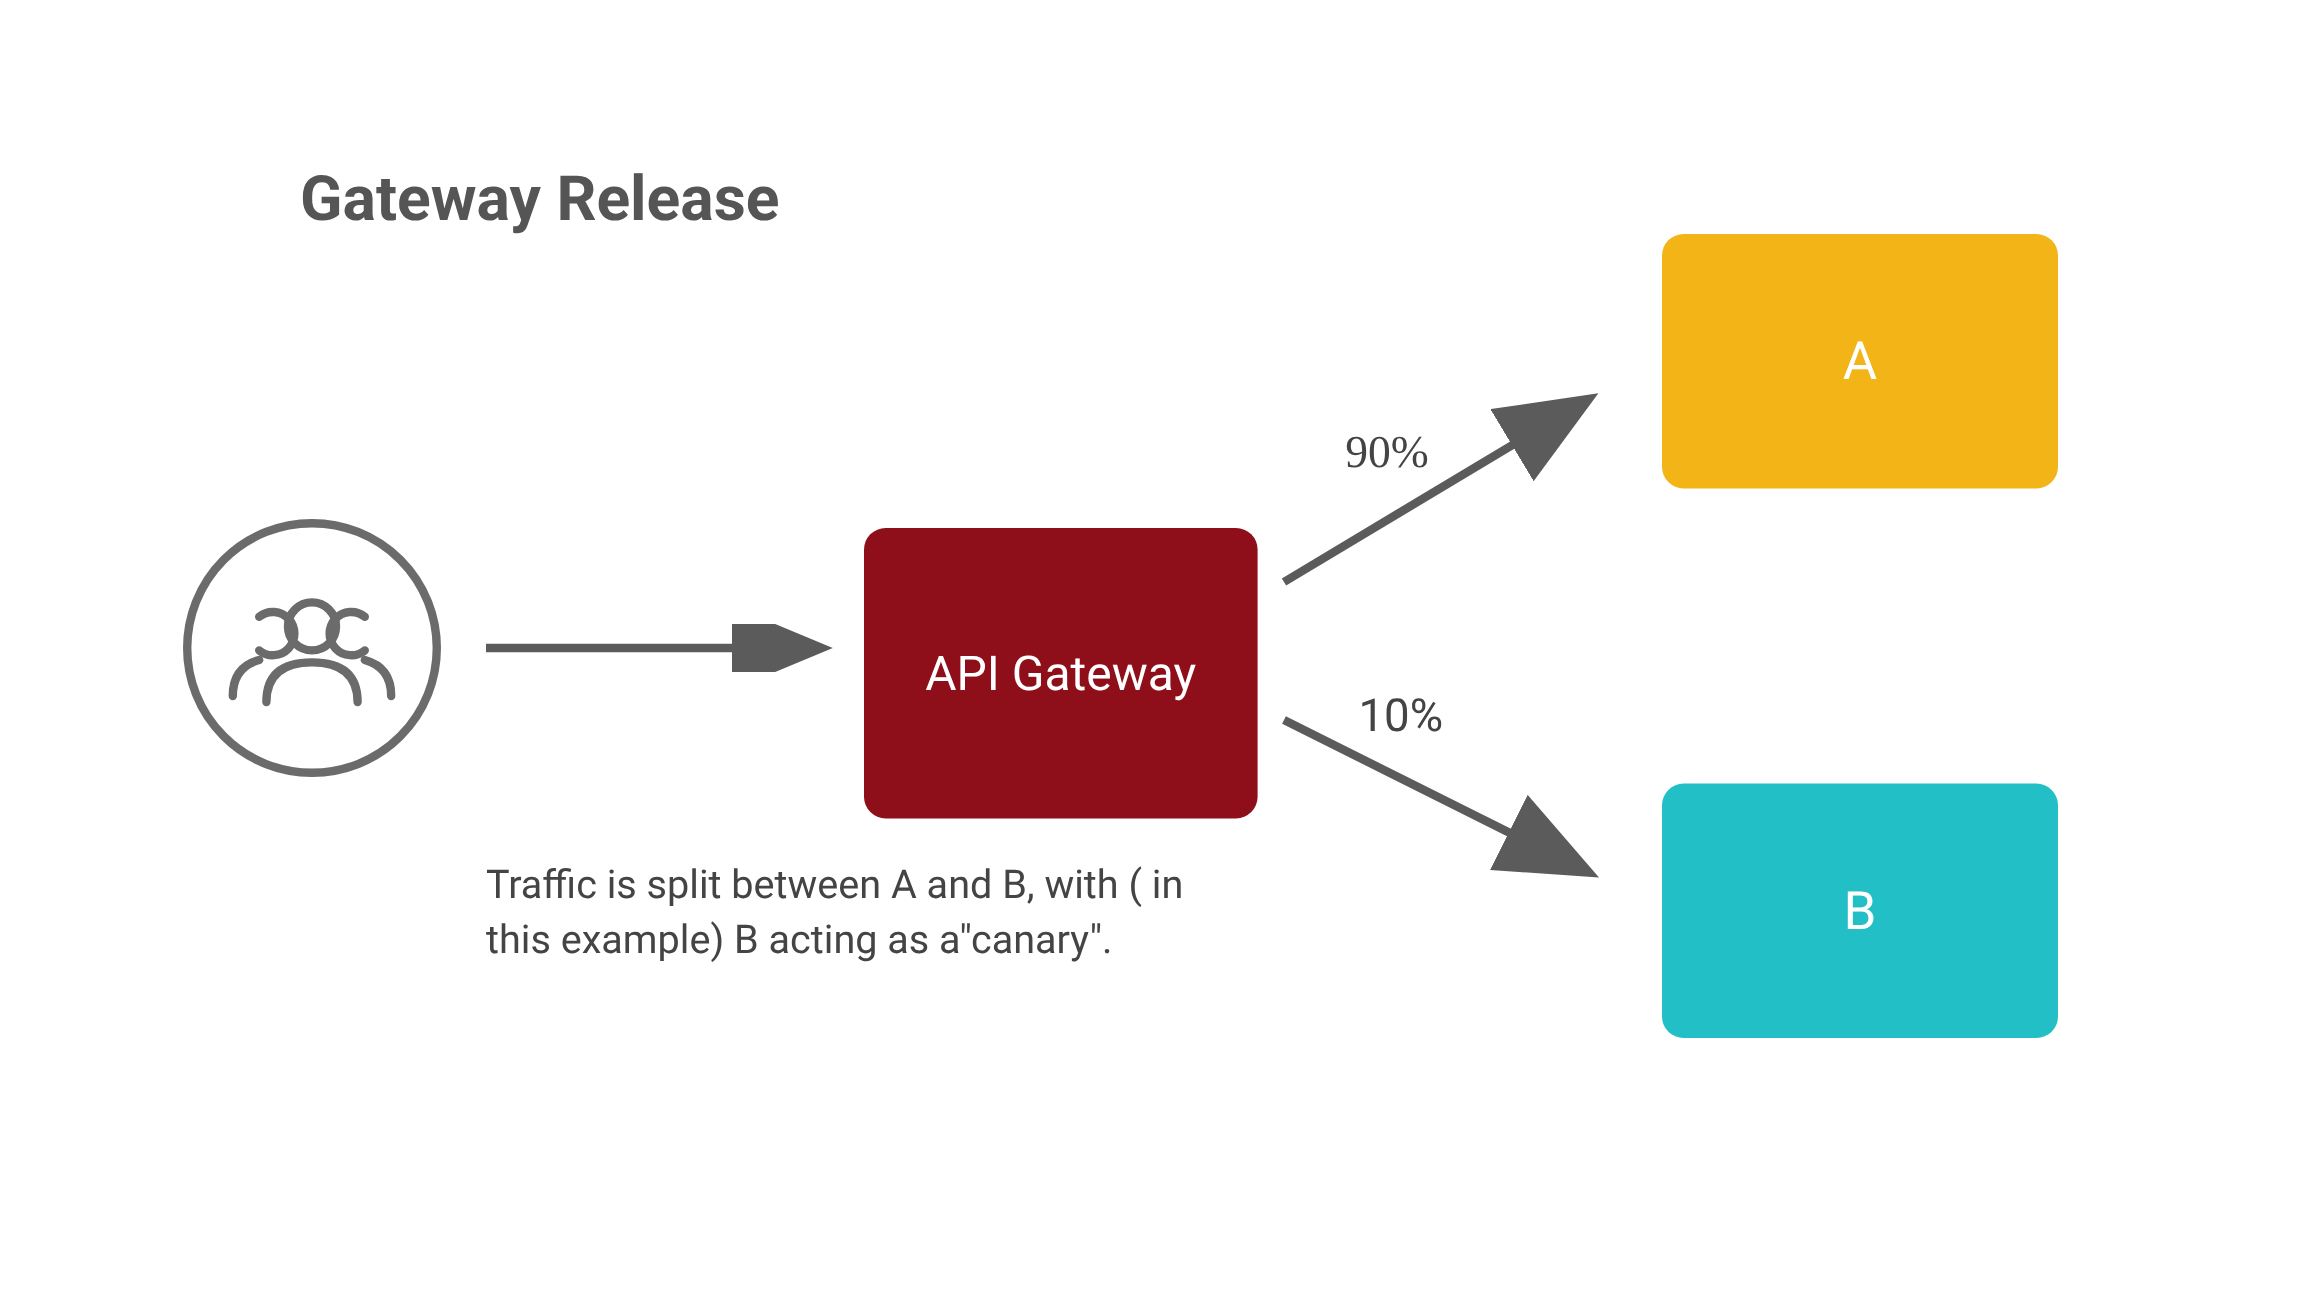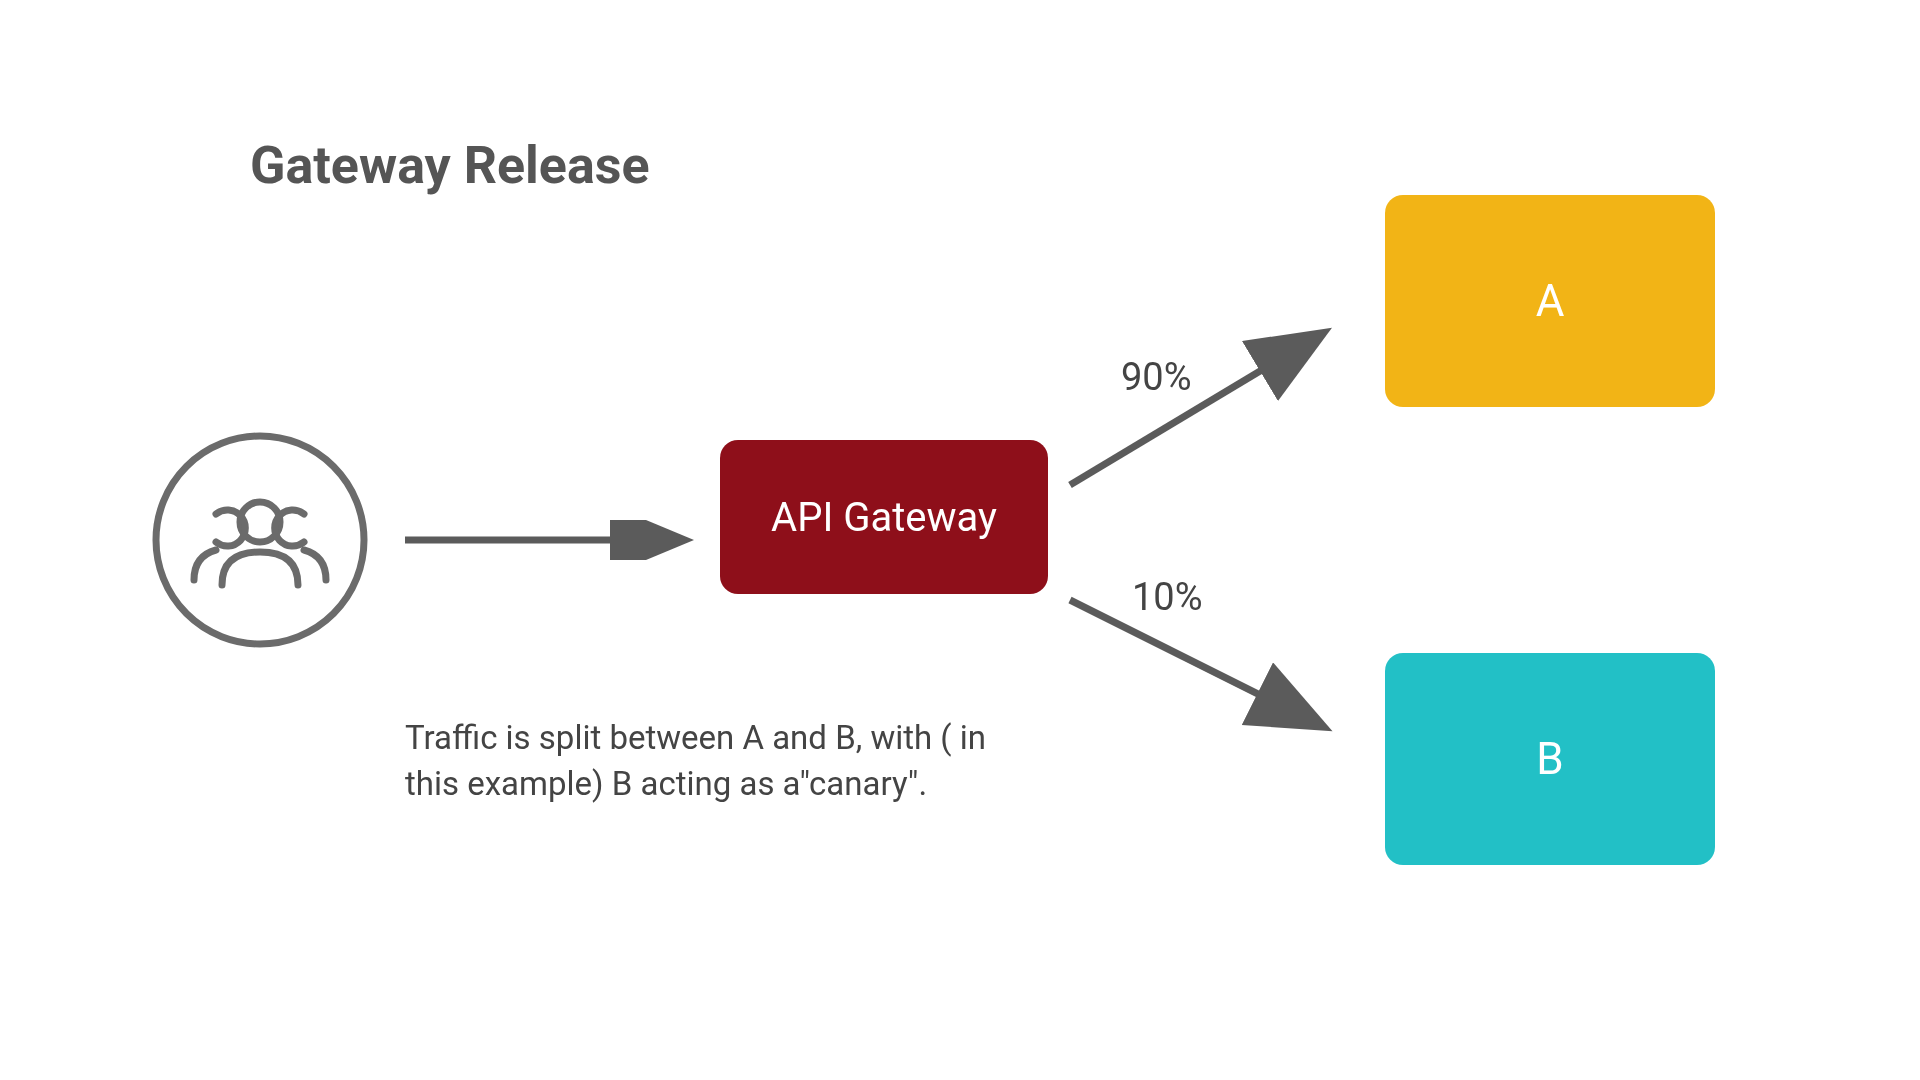--- a/index.html
+++ b/index.html
@@ -24,21 +24,21 @@
       left: 150px;
       top: 430px;
       width: 220px;
       height: 220px;
     }
     .gateway-box {
       position: absolute;
       left: 720px;
       top: 440px;
       width: 328px;
-      height: 154px;
+      height: 242px;
       background: #8e0f1a;
       border-radius: 18px;
       display: flex;
       align-items: center;
       justify-content: center;
       color: #ffffff;
       font-size: 40px;
       font-weight: 400;
     }
     .service-a {
@@ -79,20 +79,21 @@
       font-size: 33px;
       color: #444444;
       line-height: 1.4;
     }
     .pct-a {
       position: absolute;
       left: 1121px;
       top: 355px;
       font-size: 38px;
       color: #444444;
+      font-family: Liberation Serif, serif;
     }
     .pct-b {
       position: absolute;
       left: 1132px;
       top: 575px;
       font-size: 38px;
       color: #444444;
     }
     .arrow-svg {
       position: absolute;

